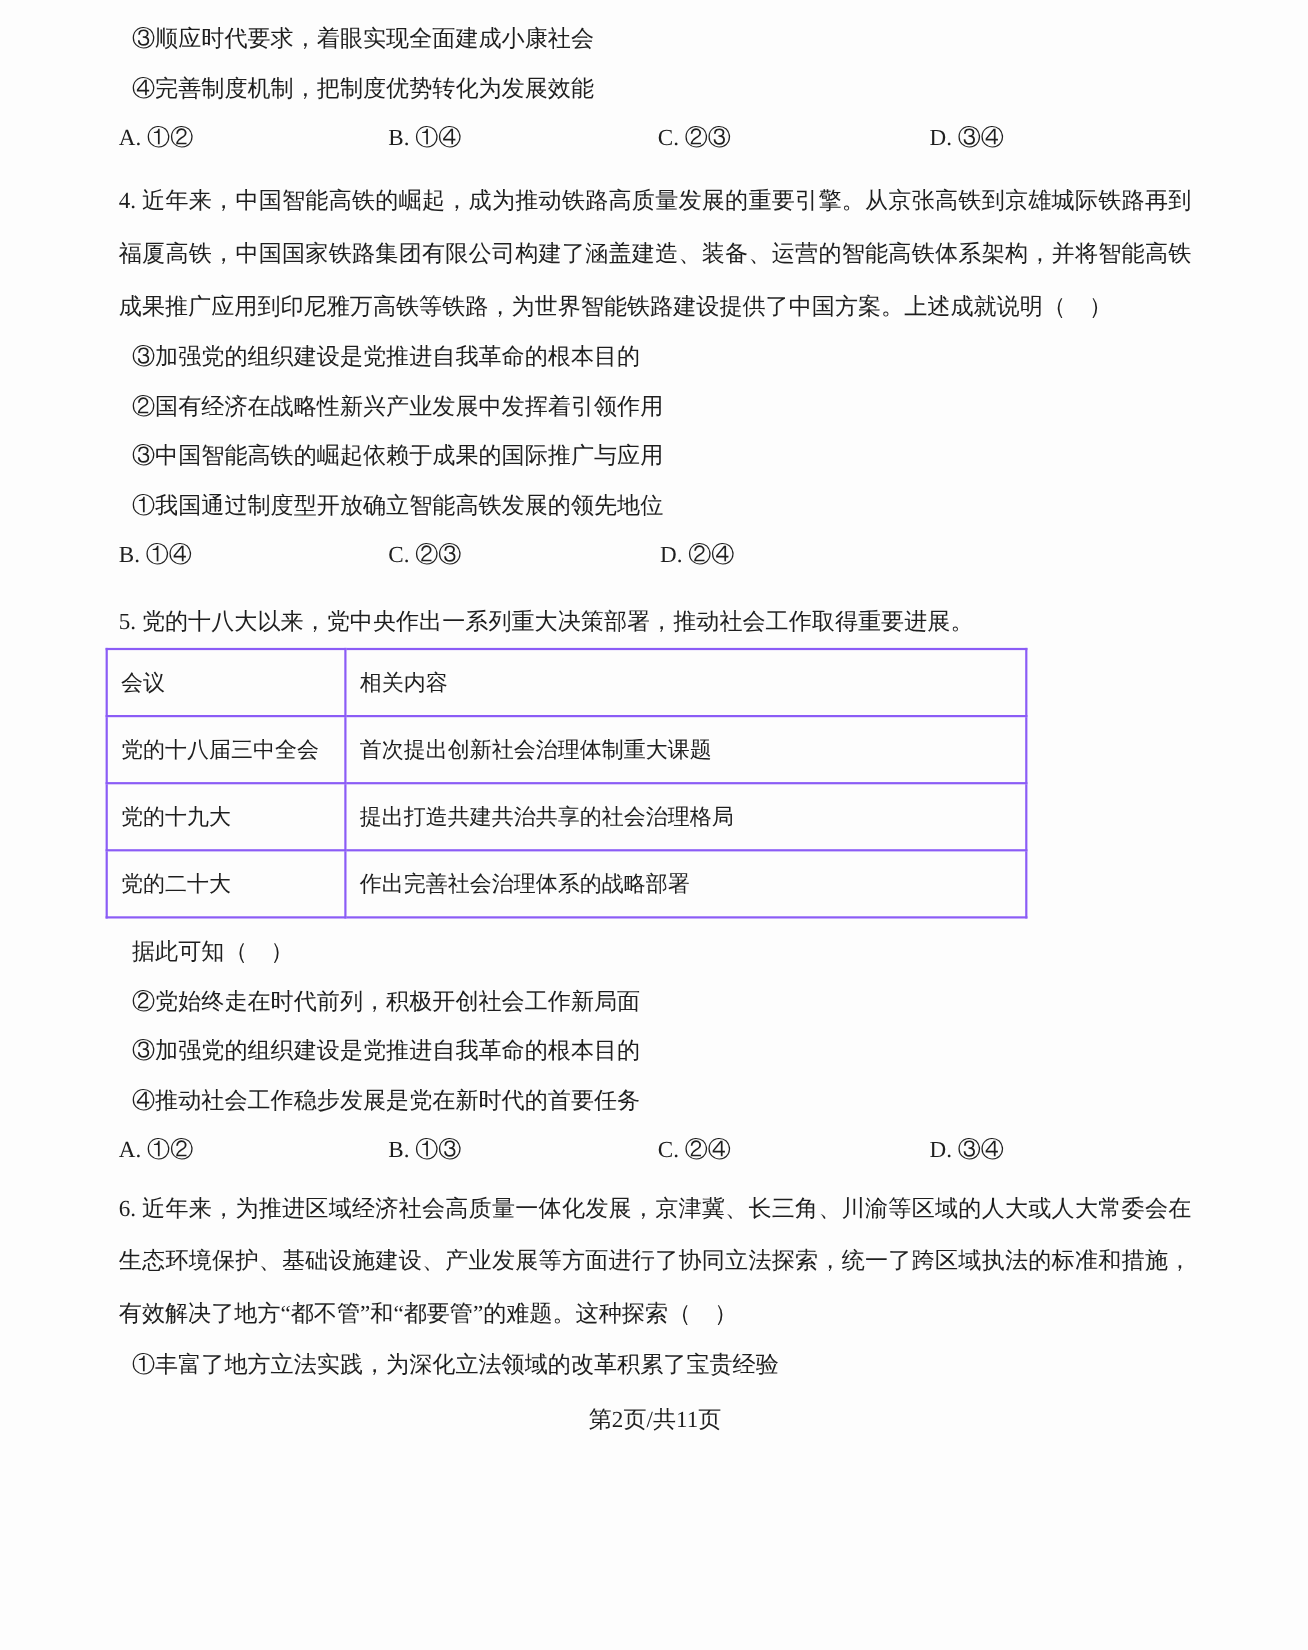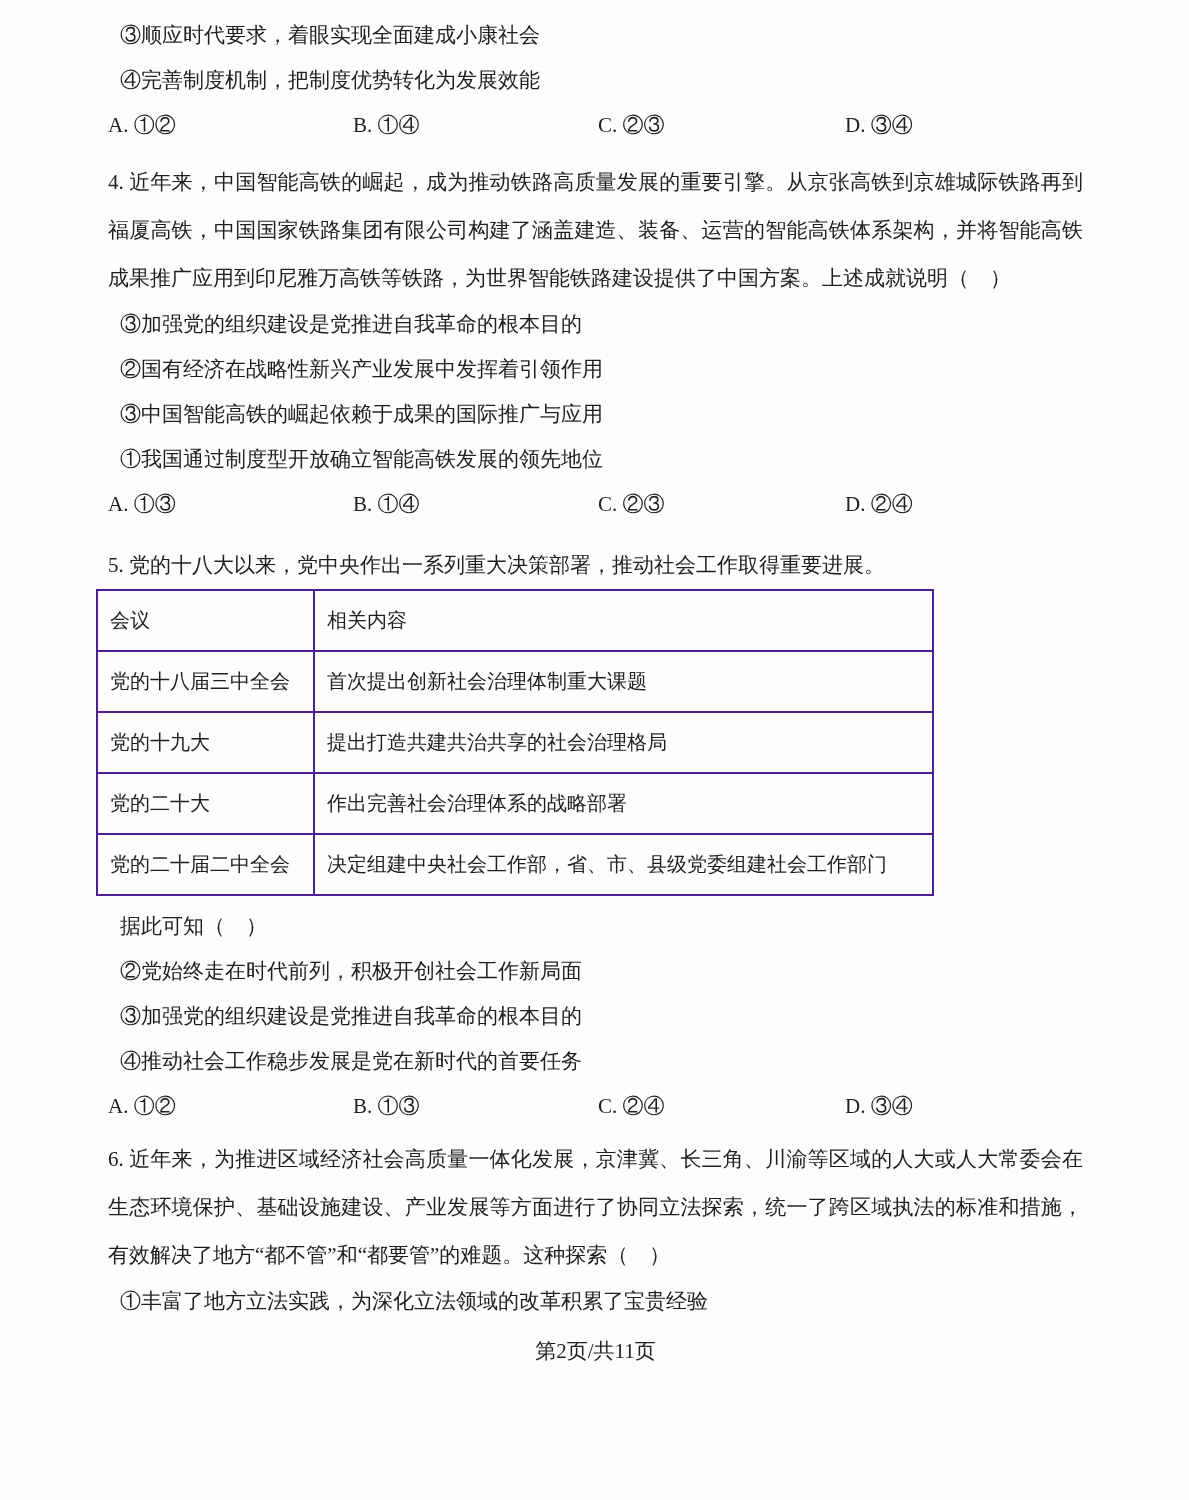--- a/index.html
+++ b/index.html
@@ -24,21 +24,21 @@
   .opt-d { flex: 1; }
   .sec-q4 { margin-top: 10px; }
   .sec-q5 { margin-top: 14px; }
   .sec-q6 { margin-top: 6px; }
   table.mtable {
     border-collapse: collapse;
     margin-left: -12px;
     table-layout: fixed;
   }
   table.mtable td {
-    border: 2px solid #4c1d95;
+    border: 2px solid #8b5cf6;
     height: 61px;
     padding: 0 12px;
     font-size: 20px;
     text-align: left;
     vertical-align: middle;
     white-space: nowrap;
     overflow: hidden;
   }
   col.c1 { width: 217px; }
   col.c2 { width: 619px; }
@@ -66,21 +66,20 @@
     </div>
   </section>
 
   <section class="sec-q4">
     <p class="stem">4. 近年来，中国智能高铁的崛起，成为推动铁路高质量发展的重要引擎。从京张高铁到京雄城际铁路再到福厦高铁，中国国家铁路集团有限公司构建了涵盖建造、装备、运营的智能高铁体系架构，并将智能高铁成果推广应用到印尼雅万高铁等铁路，为世界智能铁路建设提供了中国方案。上述成就说明（　）</p>
     <p class="stmt">③加强党的组织建设是党推进自我革命的根本目的</p>
     <p class="stmt">②国有经济在战略性新兴产业发展中发挥着引领作用</p>
     <p class="stmt">③中国智能高铁的崛起依赖于成果的国际推广与应用</p>
     <p class="stmt">①我国通过制度型开放确立智能高铁发展的领先地位</p>
     <div class="answers">
-      <span class="opt opt-a">A. ①③</span>
       <span class="opt opt-b">B. ①④</span>
       <span class="opt opt-c">C. ②③</span>
       <span class="opt opt-d">D. ②④</span>
     </div>
   </section>
 
   <section class="sec-q5">
     <p class="stem">5. 党的十八大以来，党中央作出一系列重大决策部署，推动社会工作取得重要进展。</p>
     <table class="mtable">
       <colgroup>
@@ -97,24 +96,20 @@
           <td>首次提出创新社会治理体制重大课题</td>
         </tr>
         <tr>
           <td>党的十九大</td>
           <td>提出打造共建共治共享的社会治理格局</td>
         </tr>
         <tr>
           <td>党的二十大</td>
           <td>作出完善社会治理体系的战略部署</td>
         </tr>
-        <tr>
-          <td>党的二十届二中全会</td>
-          <td>决定组建中央社会工作部，省、市、县级党委组建社会工作部门</td>
-        </tr>
       </tbody>
     </table>
     <p class="prompt">据此可知（　）</p>
     <p class="stmt">②党始终走在时代前列，积极开创社会工作新局面</p>
     <p class="stmt">③加强党的组织建设是党推进自我革命的根本目的</p>
     <p class="stmt">④推动社会工作稳步发展是党在新时代的首要任务</p>
     <div class="answers">
       <span class="opt opt-a">A. ①②</span>
       <span class="opt opt-b">B. ①③</span>
       <span class="opt opt-c">C. ②④</span>

